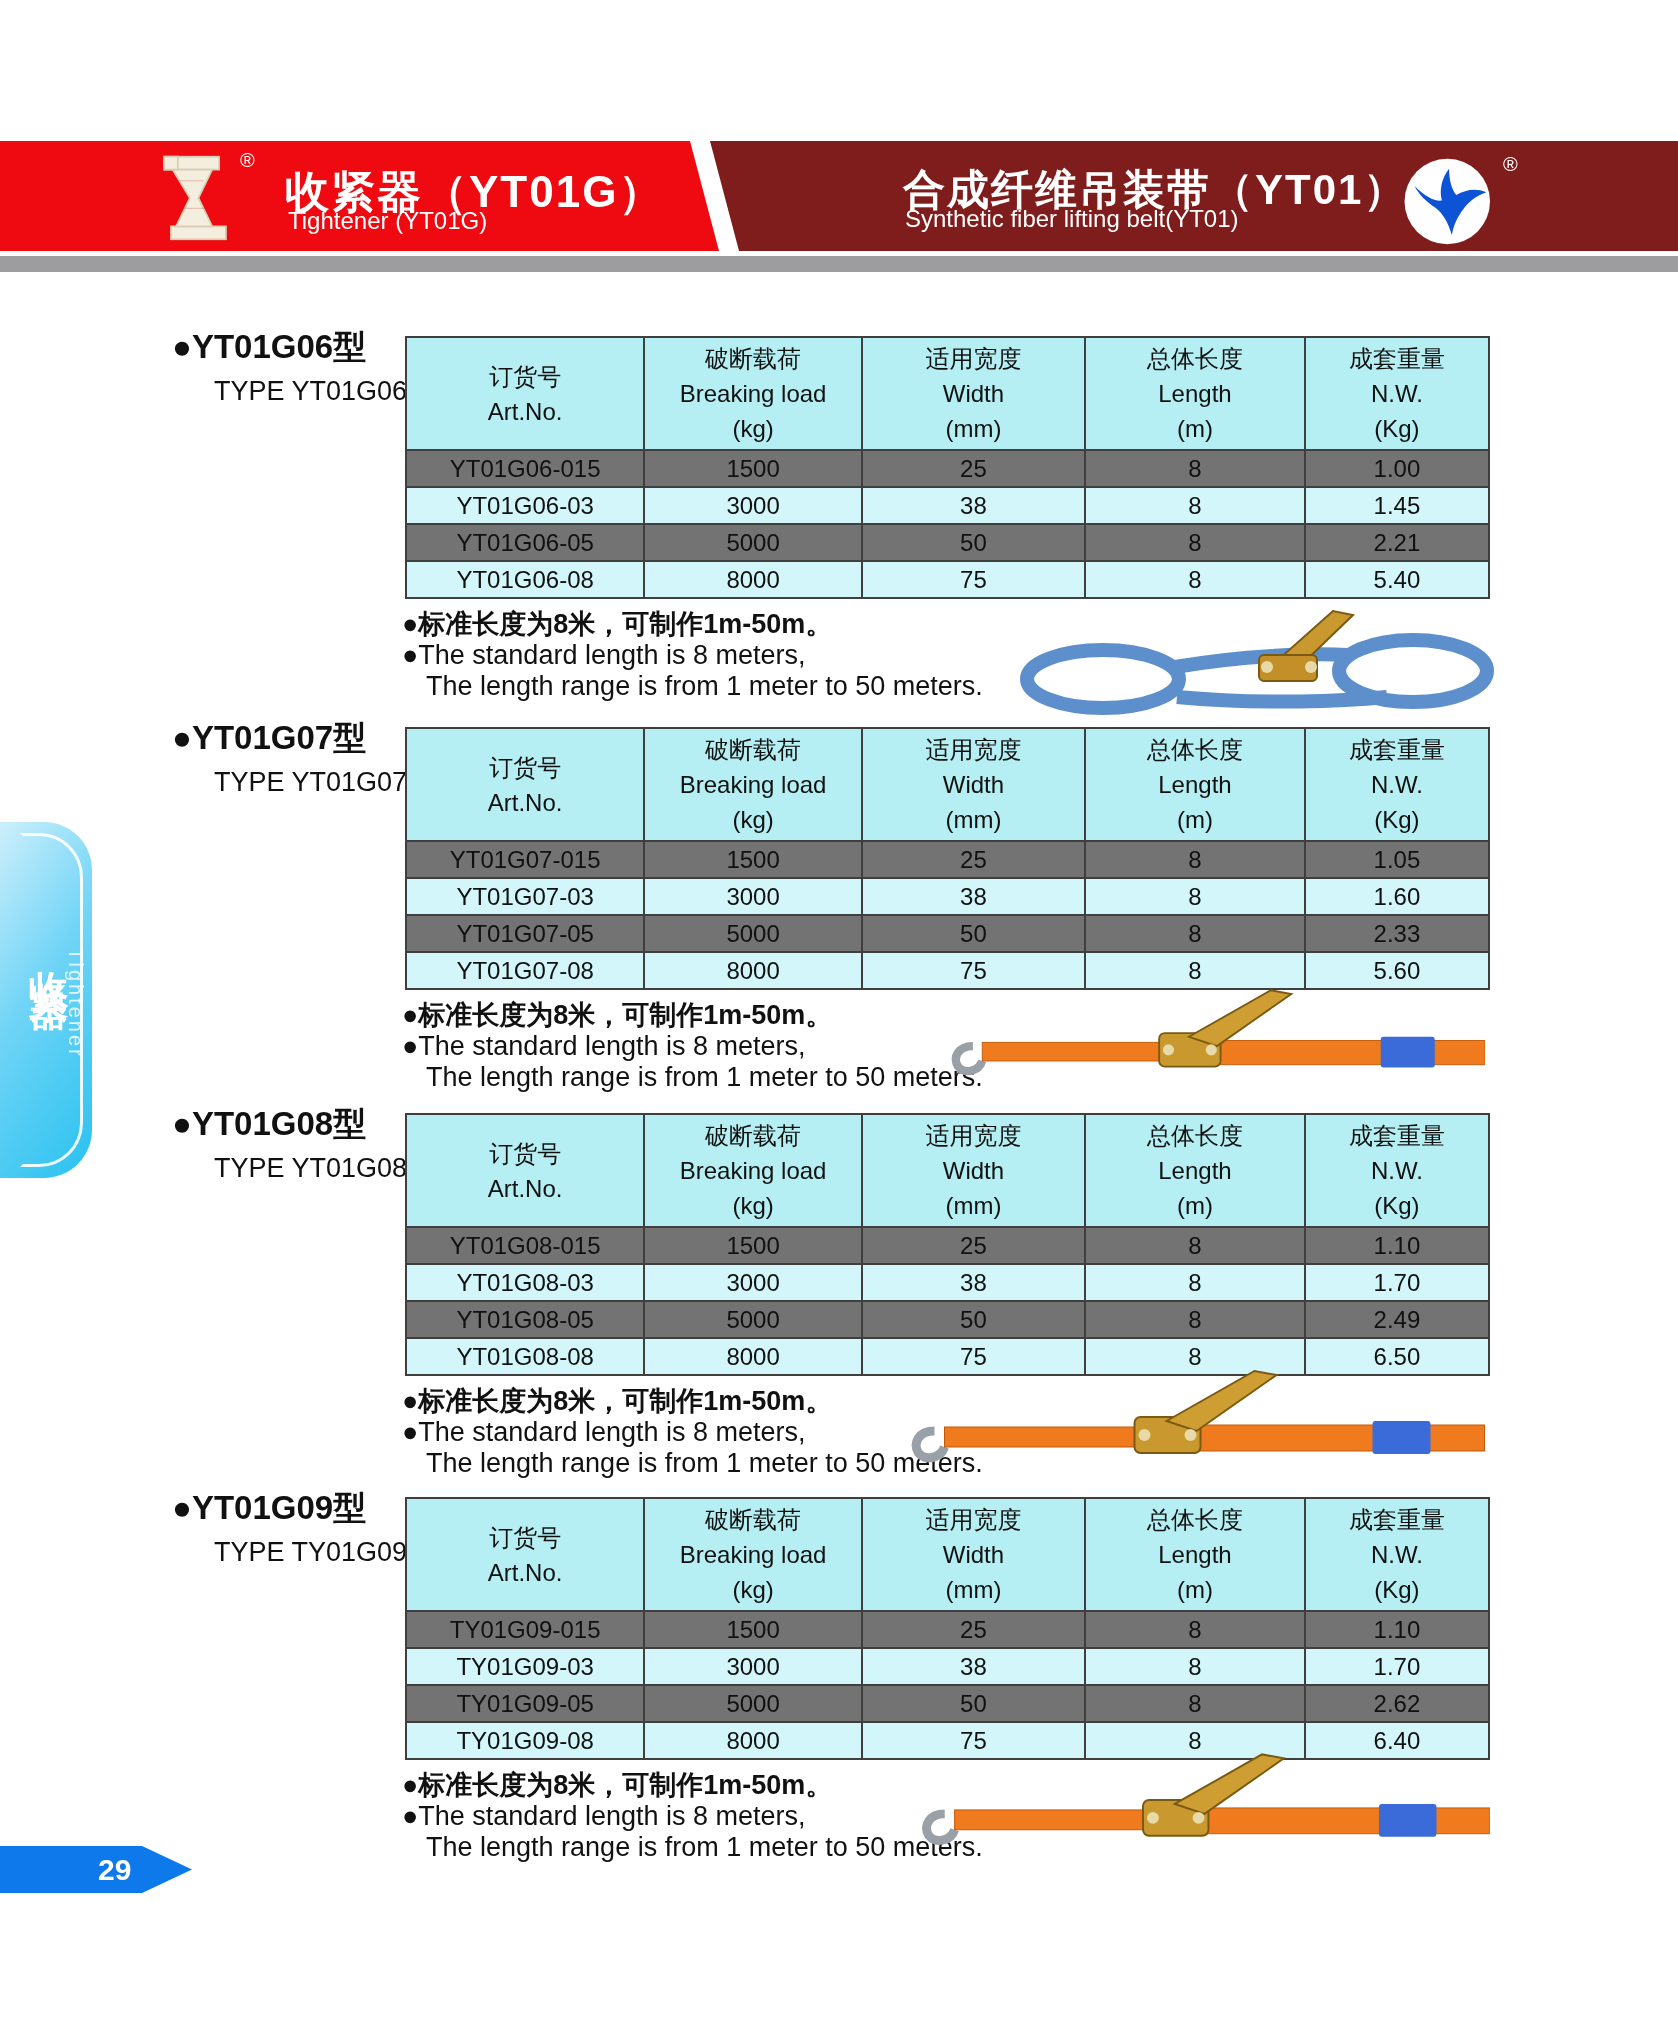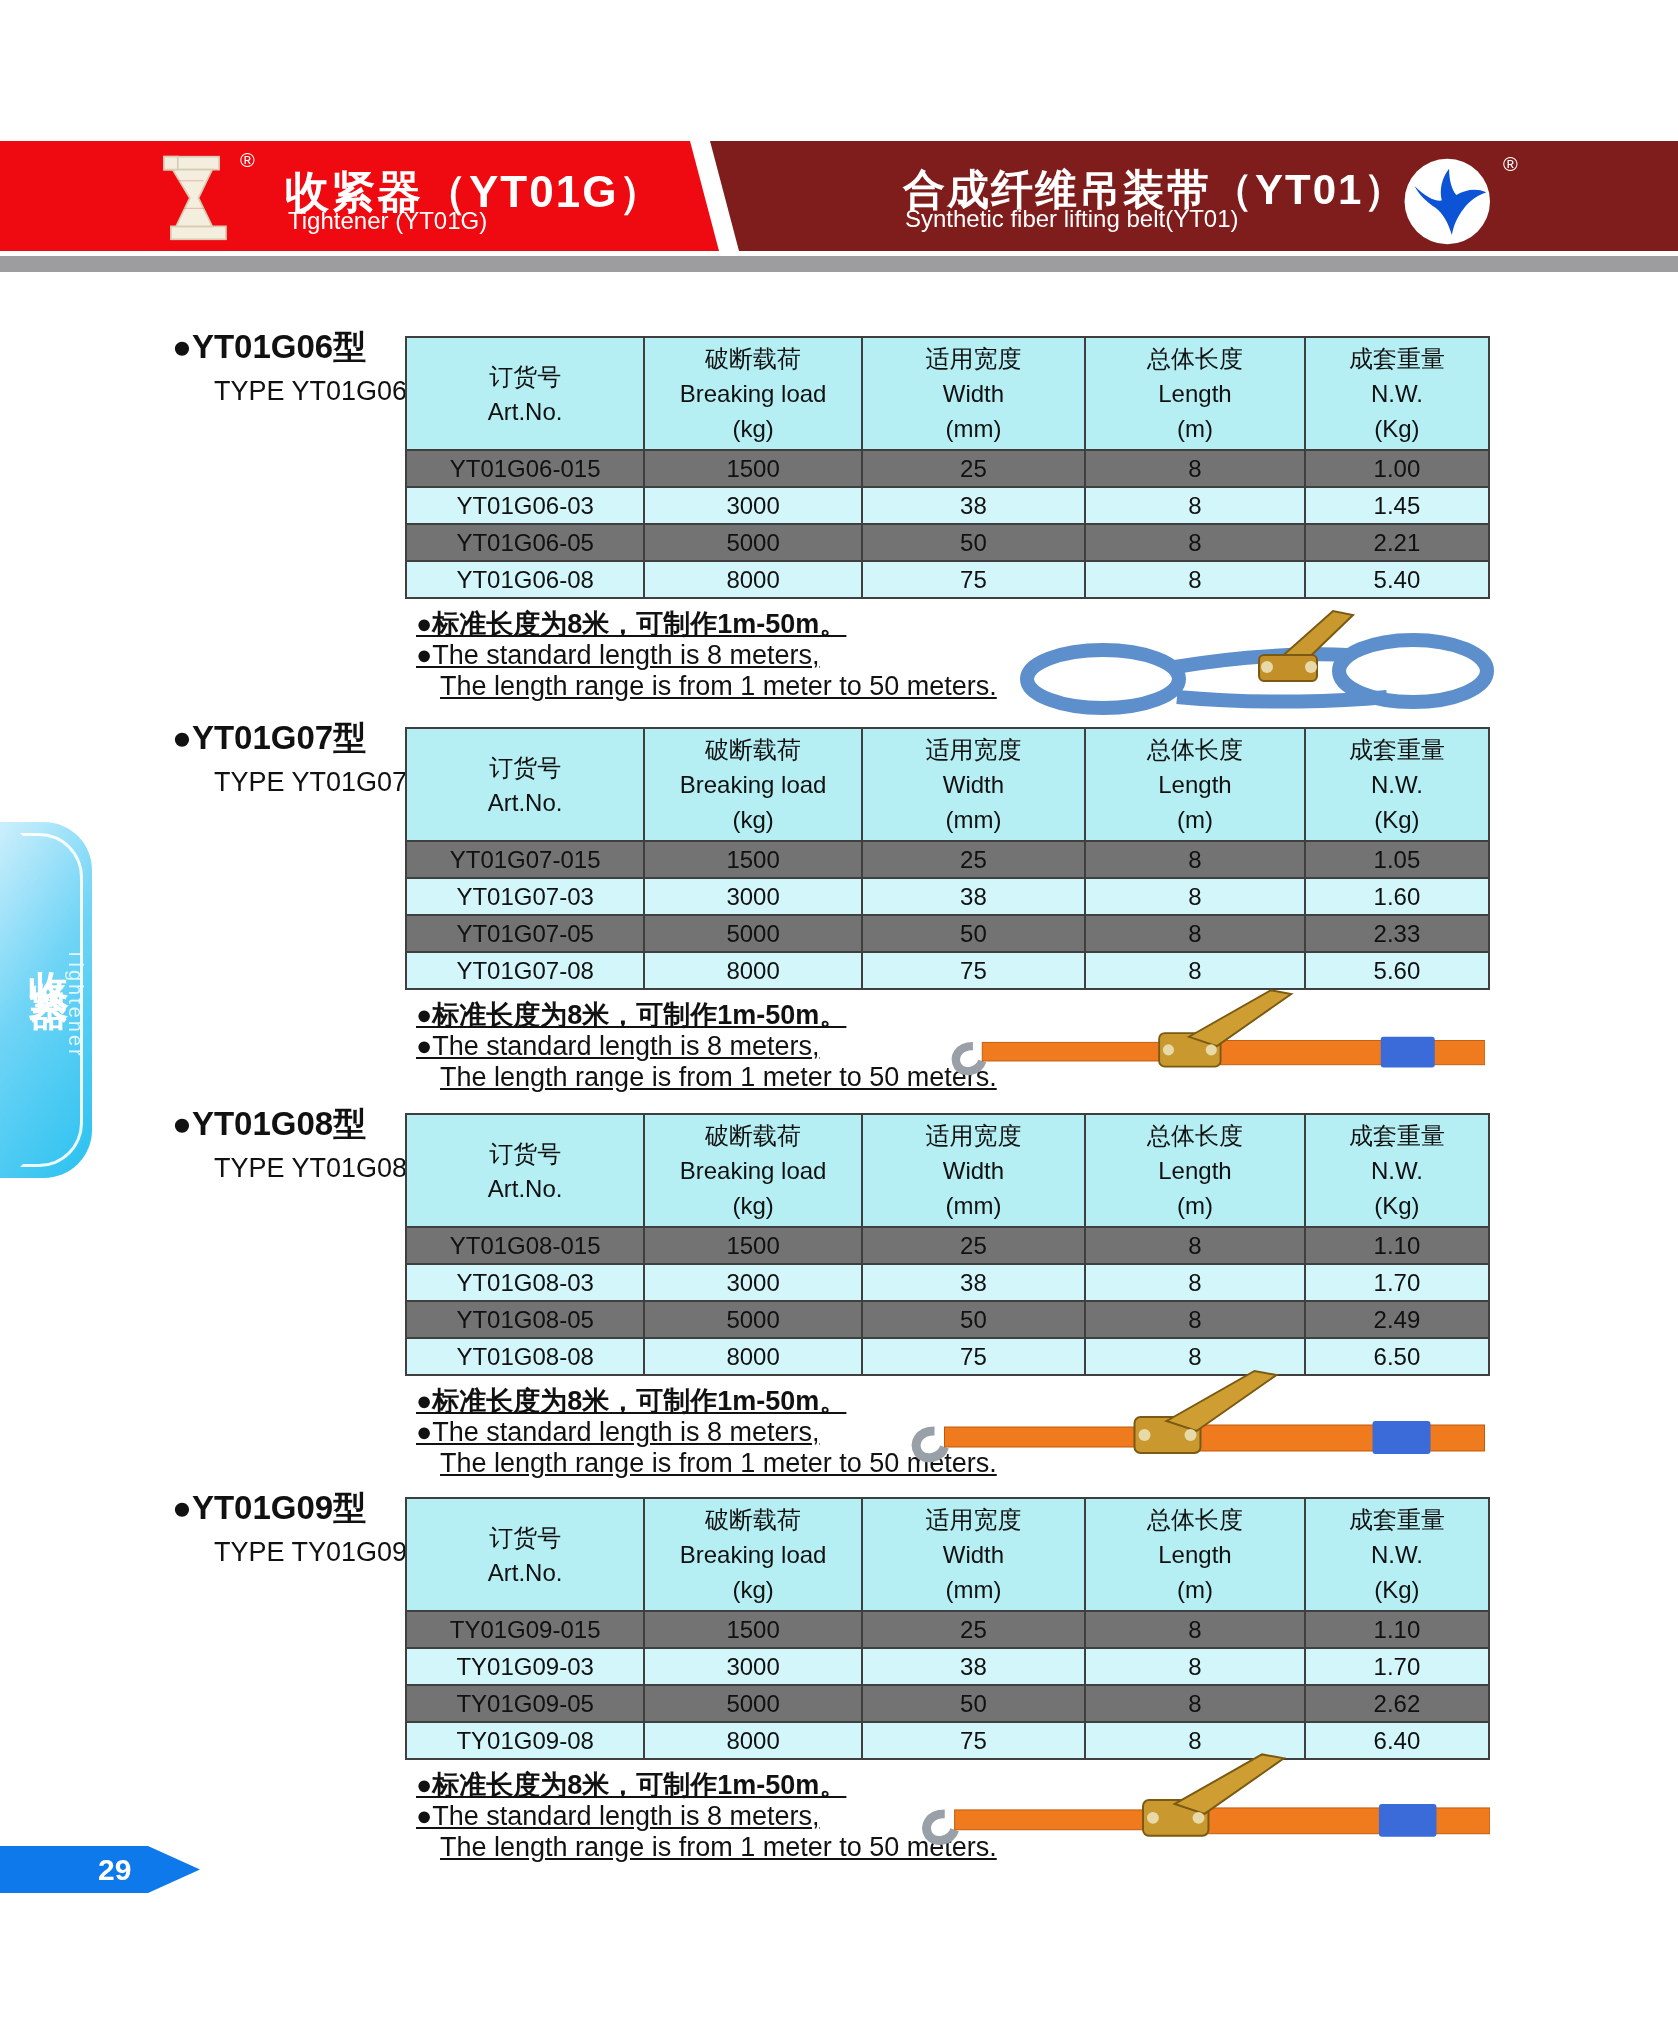--- a/index.html
+++ b/index.html
@@ -31,40 +31,40 @@
   .sec-title-cn{font-size:33px;font-weight:bold;line-height:46px;white-space:nowrap;}
   .sec-title-en{font-size:27px;margin:6px 0 0 42px;white-space:nowrap;}
   .spec-table{position:absolute;left:405px;top:0;width:1085px;border-collapse:collapse;
     table-layout:fixed;background:#737373;}
   .spec-table th,.spec-table td{border:2px solid #3f3f3f;text-align:center;padding:0;}
   .spec-table thead tr{height:113px;background:#b5eff3;}
   .spec-table th{font-weight:400;font-size:24px;}
   .spec-table th div{line-height:35px;}
   .spec-table tbody tr{height:37px;font-size:24px;}
   .spec-table tbody tr:nth-child(even){background:#d2f6fa;}
-  .notes{position:absolute;left:416px;top:273px;line-height:31px;text-decoration:underline;}
+  .notes{position:absolute;left:402px;top:273px;line-height:31px;}
   .note-cn{font-size:27px;font-weight:bold;white-space:nowrap;}
   .note-en{font-size:27px;white-space:nowrap;}
   .note-en2{margin-left:24px;}
   .product-img{position:absolute;}
   
   .side-tab{position:absolute;left:0;top:822px;width:92px;height:356px;
     background:linear-gradient(125deg,#cdeffc 0%,#6fd4f6 45%,#29c1f0 100%);
     border-radius:0 48px 48px 0;}
   .side-tab .arc{position:absolute;top:11px;bottom:11px;left:20px;right:9px;
     border:3px solid rgba(255,255,255,.9);border-left-color:transparent;
     border-radius:0 44px 44px 0;}
   .side-cn{position:absolute;left:22px;top:118px;writing-mode:vertical-rl;text-orientation:upright;
     color:#fff;font-weight:bold;font-size:40px;letter-spacing:10px;}
   .side-en{position:absolute;left:64px;top:126px;writing-mode:vertical-rl;
     color:rgba(255,255,255,.8);font-size:20px;letter-spacing:3px;}
   
   .page-arrow{position:absolute;left:0;top:1846px;width:192px;height:47px;background:#0d79ea;
     clip-path:polygon(0 0,74% 0,100% 50%,74% 100%,0 100%);
-    color:#fff;font-size:30px;font-weight:bold;line-height:47px;padding-left:8px;}
+    color:#fff;font-size:30px;font-weight:bold;line-height:47px;padding-left:0;}
   .page-arrow span{position:absolute;left:98px;top:0;}
 </style>
 </head>
 <body>
 
 <div class="band band-red">
   <svg class="hdr-logo" viewBox="0 0 100 100">
     <g fill="#f4eede" stroke="#d8cdb4" stroke-width="2">
       <rect x="14" y="2" width="64" height="15"></rect>
       <rect x="22" y="83" width="64" height="15"></rect>

